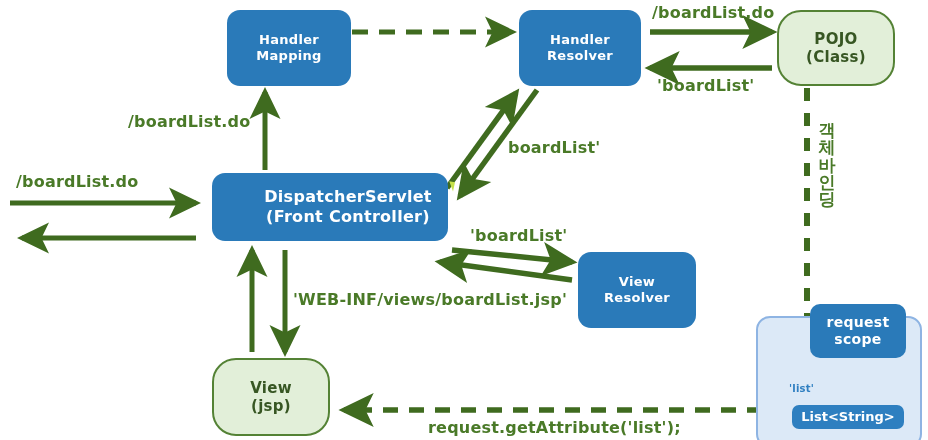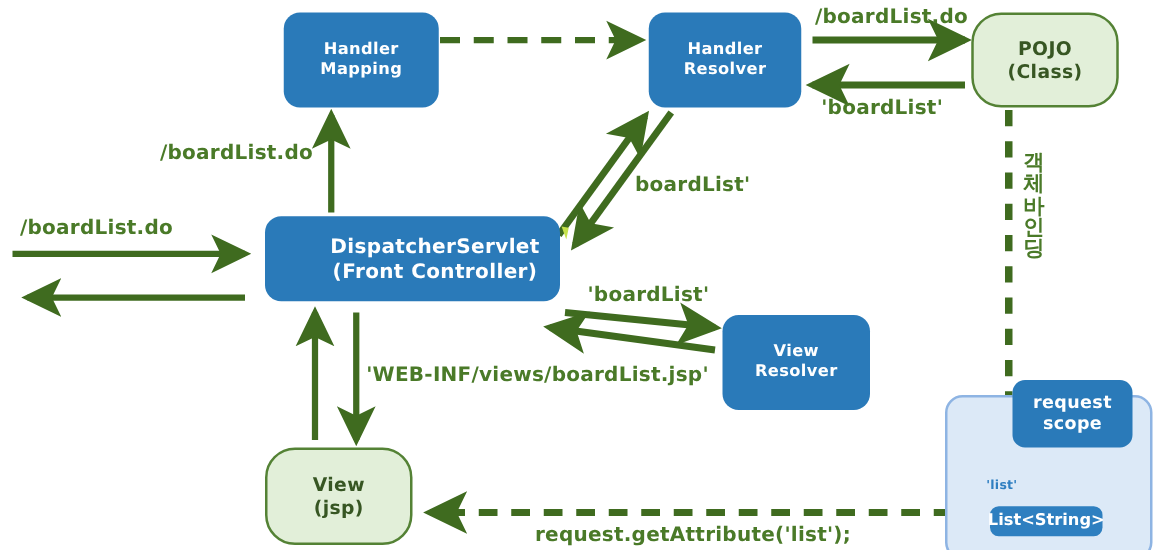--- a/index.html
+++ b/index.html
@@ -177,21 +177,21 @@
   <div class="node node-green" style="left:212px; top:358px; width:118px; height:78px;">
     <span>View</span>
     <span>(jsp)</span>
   </div>
 
   <div class="node node-badge" style="left:778px; top:304px; width:96px; height:54px;margin-left:32px;">
     <span>request</span>
     <span>scope</span>
   </div>
 
-  <div class="node node-chip" style="left:792px; top:405px; width:90px; height:24px;">
+  <div class="node node-chip" style="left:792px; top:405px; width:112px; height:24px;">
     <span>List&lt;String&gt;</span>
   </div>
 
   <div class="lbl" style="left:16px; top:172px;">/boardList.do</div>
 
   <div class="lbl" style="left:128px; top:112px;">/boardList.do</div>
 
   <div class="lbl" style="left:652px; top:3px;">/boardList.do</div>
 
   <div class="lbl" style="left:657px; top:76px;">'boardList'</div>

